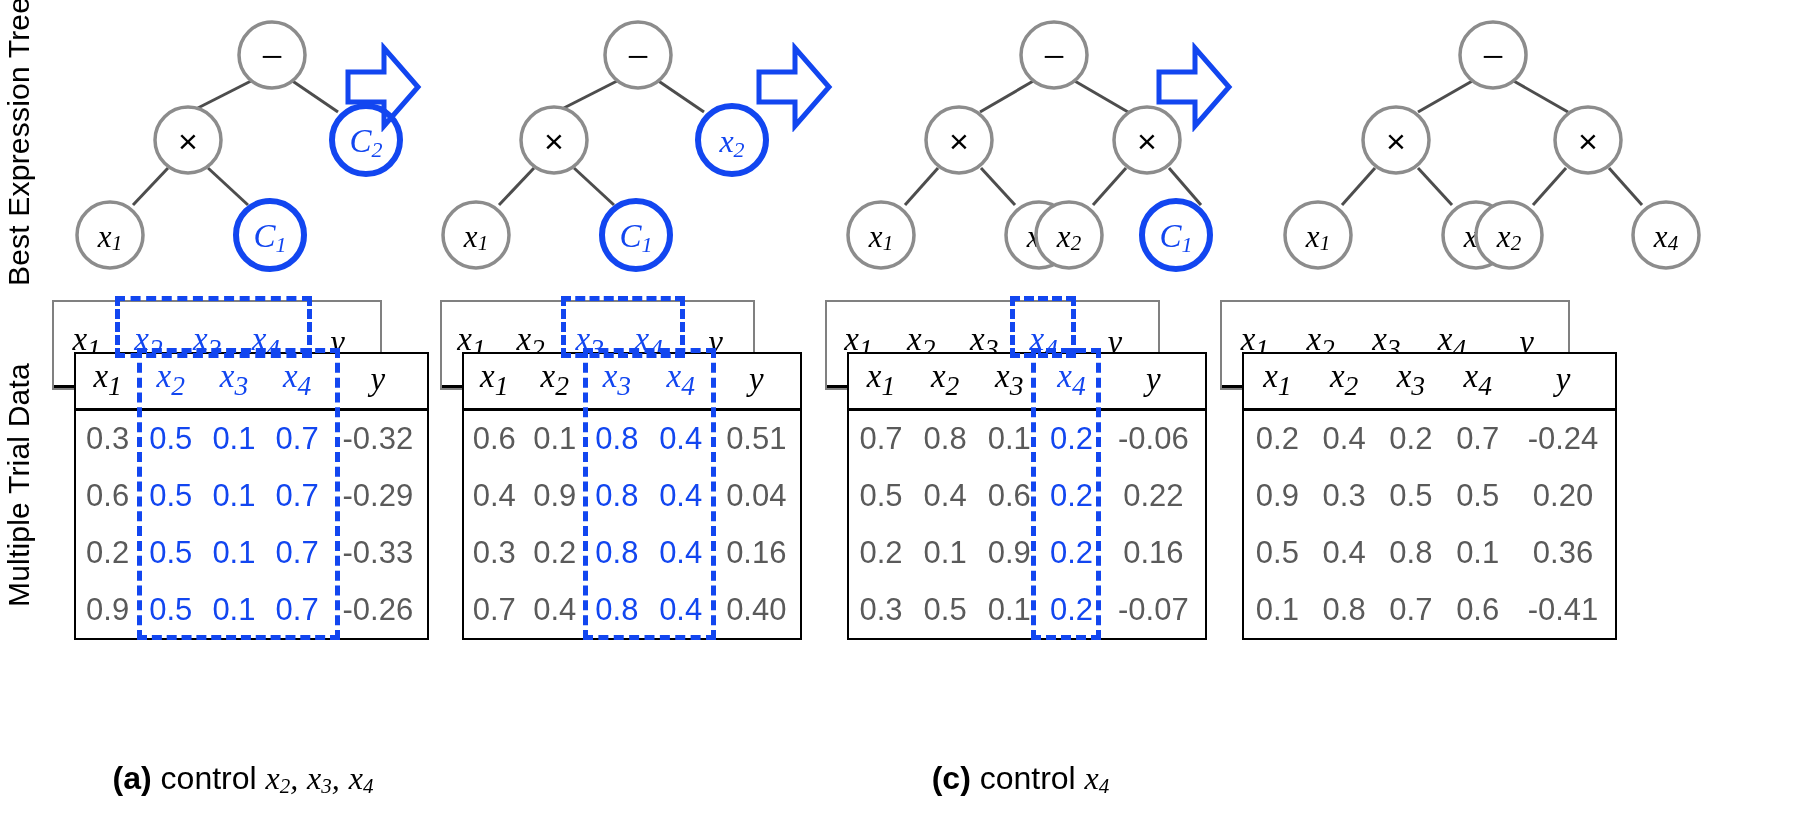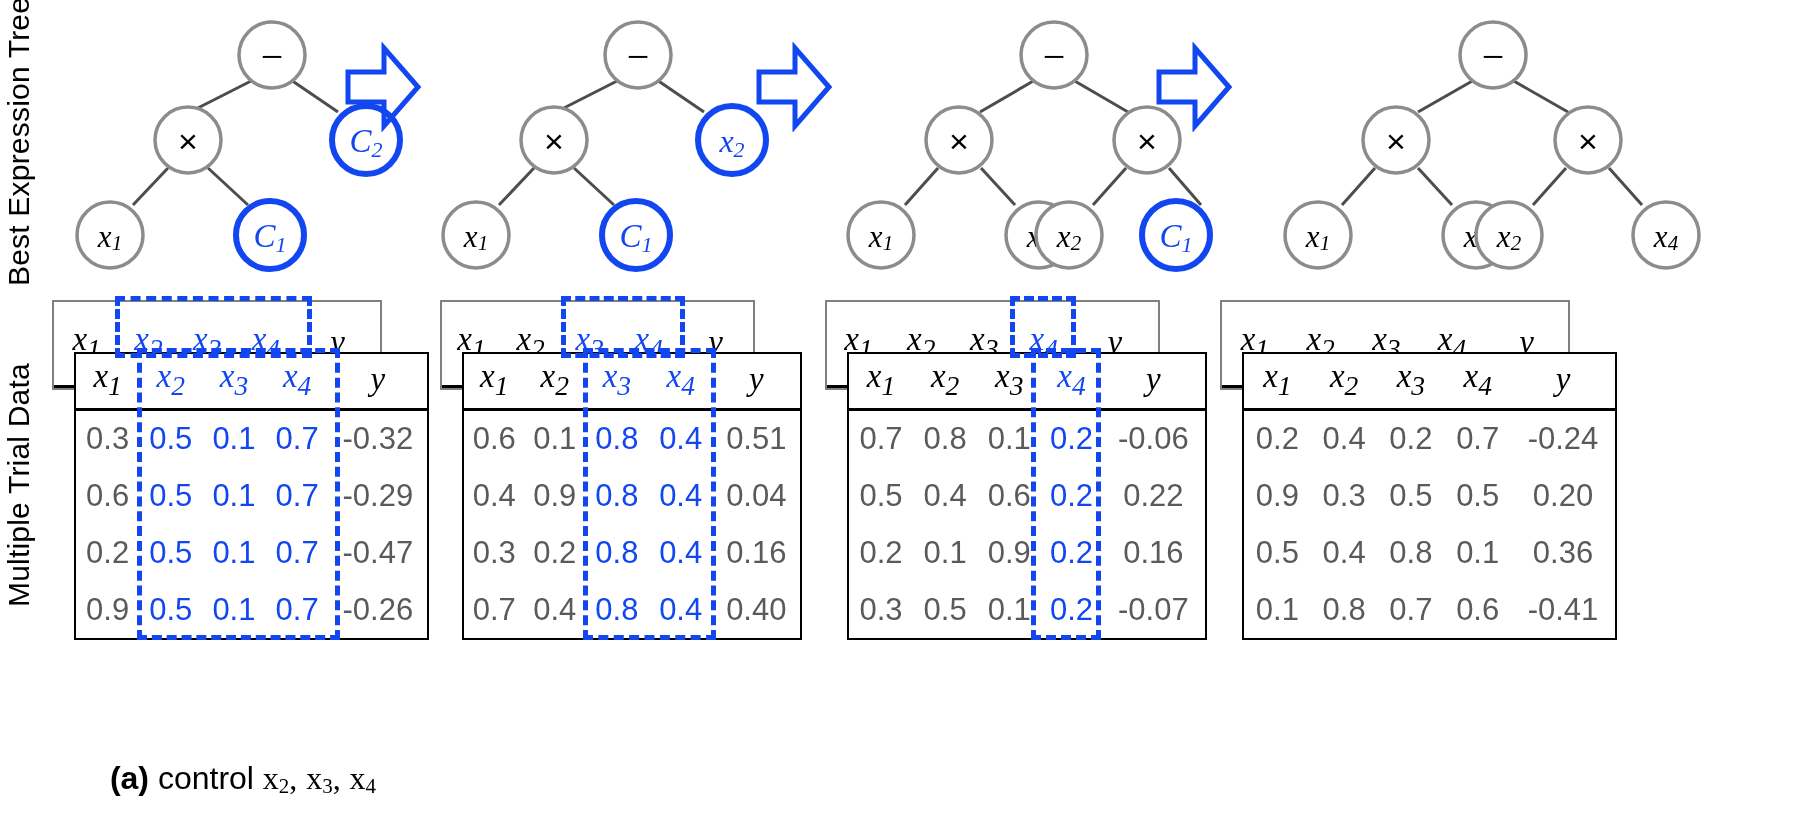--- a/index.html
+++ b/index.html
@@ -43,21 +43,21 @@
 
   
   .ctrlbox{position:absolute;border:5px dashed #1246f0;box-sizing:border-box;
            pointer-events:none;}
 
   
   .caption{position:absolute;top:760px;width:100%;text-align:center;
            font-family:"Liberation Sans",sans-serif;font-size:32px;
            white-space:nowrap;}
   .caption b{font-weight:700;}
-  .caption .it{font-family:"Liberation Serif",serif;}
+  .caption .it{font-family:"Liberation Serif",serif;font-style:italic;}
   .caption .sub{font-size:21px;vertical-align:-4px;}
 </style>
 </head>
 <body>
 
 <div class="rowlabel" id="label-tree">Best Expression Tree</div>
 <div class="rowlabel" id="label-data">Multiple Trial Data</div>
 
 <div class="panel" id="panel-a">
   <div class="tree">
@@ -129,21 +129,21 @@
               <td class="blue">0.5</td>
               <td class="blue">0.1</td>
               <td class="blue">0.7</td>
               <td>-0.29</td>
             </tr>
           <tr>
               <td>0.2</td>
               <td class="blue">0.5</td>
               <td class="blue">0.1</td>
               <td class="blue">0.7</td>
-              <td>-0.47</td>
+              <td>-0.33</td>
             </tr>
           <tr>
               <td>0.9</td>
               <td class="blue">0.5</td>
               <td class="blue">0.1</td>
               <td class="blue">0.7</td>
               <td>-0.26</td>
             </tr>
         </tbody>
       </table>
@@ -364,20 +364,25 @@
               <td class="blue">0.2</td>
               <td>-0.07</td>
             </tr>
         </tbody>
       </table>
     </div>
     <div class="ctrlbox" style="left:185px;top:-4px;width:66px;height:62px;"></div>
     <div class="ctrlbox" style="left:206px;top:48px;width:70px;height:292px;"></div>
   </div>
 
+  <div class="caption">
+    <b>(c)</b>
+    <span>control</span>
+    <span class="it">x<span class="sub">4</span></span>
+  </div>
 </div>
 
 <div class="arrow" style="left:1155px;top:42px;">
   <svg width="78" height="90" viewBox="0 0 78 90">
     <polygon points="4,30 40,30 40,6 74,45 40,84 40,60 4,60" fill="none" stroke="#1246f0" stroke-width="5" stroke-linejoin="miter"></polygon>
   </svg>
 </div>
 
 <div class="panel" id="panel-d">
   <div class="tree">

